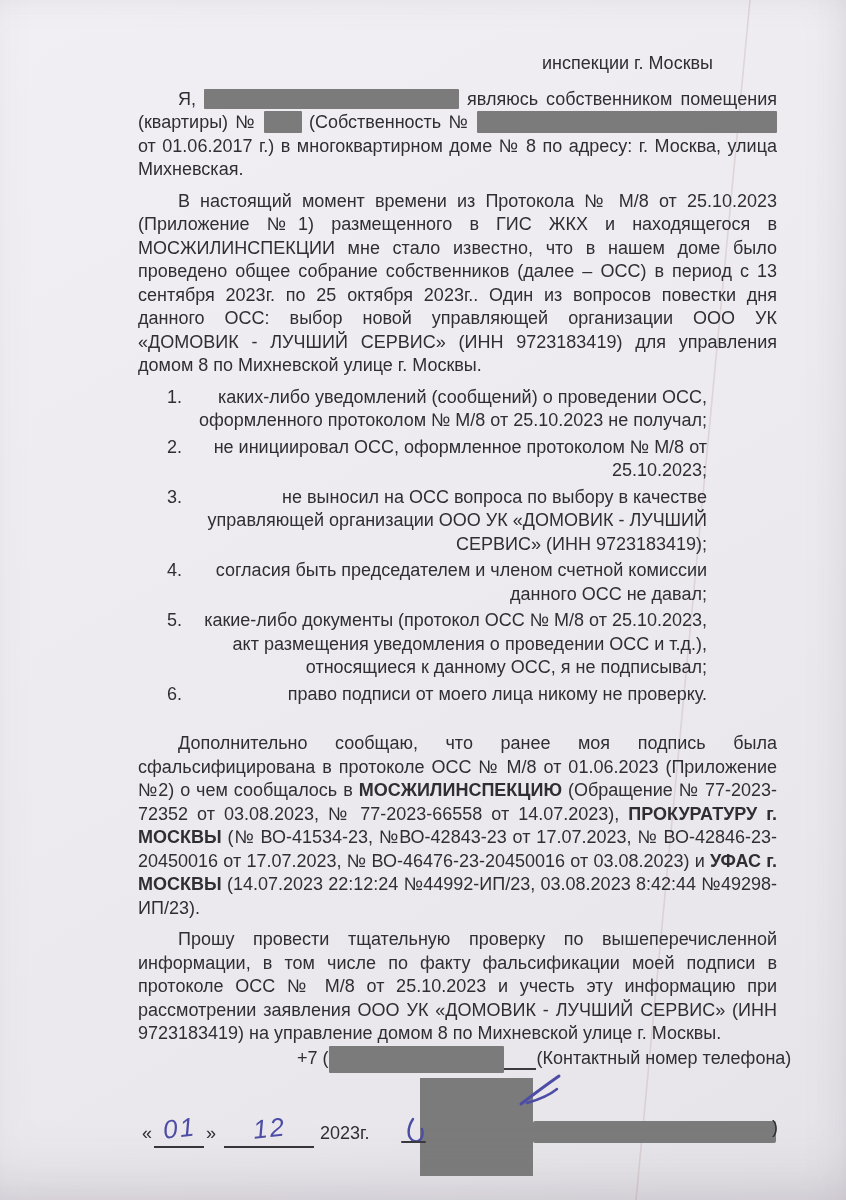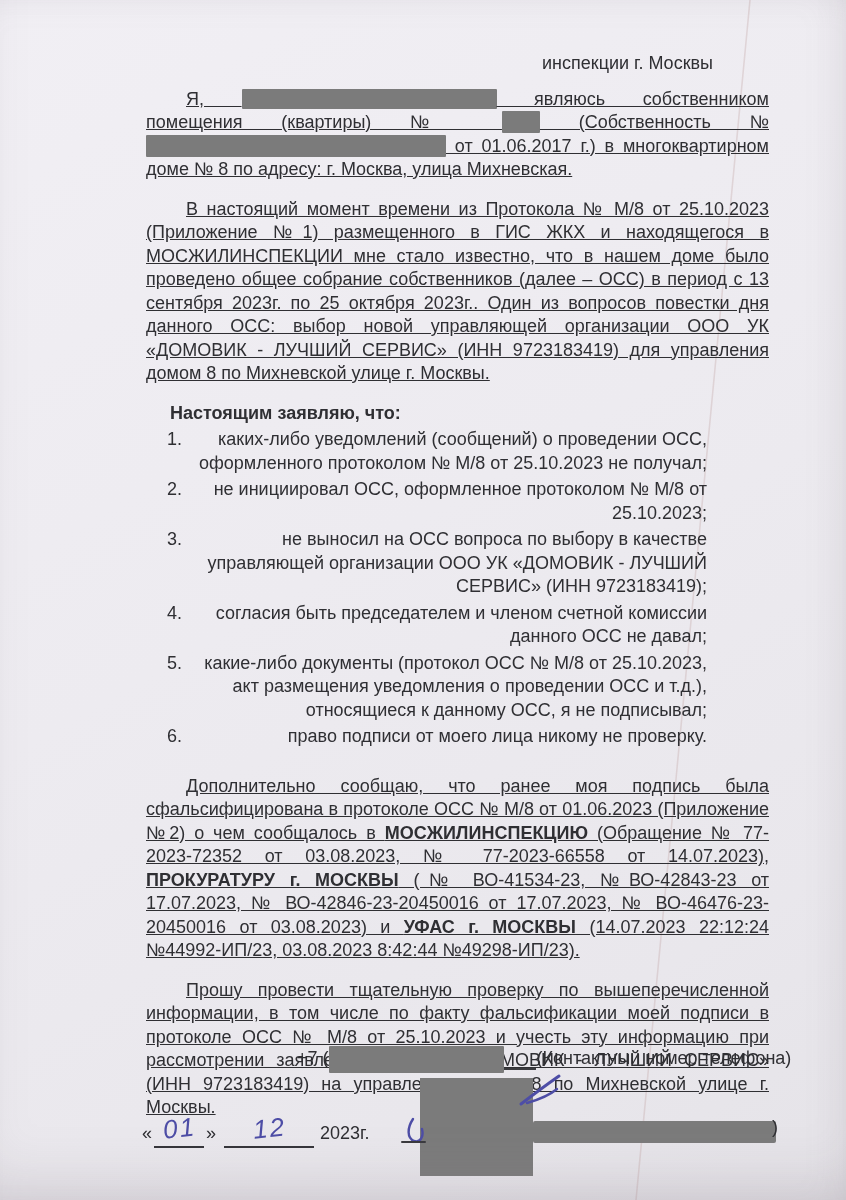--- a/index.html
+++ b/index.html
@@ -15,21 +15,21 @@
   .paper::after{
     content:"";position:absolute;inset:0;pointer-events:none;
     box-shadow:inset 0 -45px 60px -35px rgba(140,130,140,.30),
                inset -25px 0 50px -35px rgba(140,130,140,.22),
                inset 0 25px 40px -35px rgba(150,140,150,.15);
   }
   .overlay-svg{position:absolute;left:0;top:0;width:846px;height:1200px;pointer-events:none;}
   .content{position:absolute;left:130px;top:52px;width:655px;}
   .recipient{margin-left:412px;width:243px;text-align:left;}
   .doc-title{text-align:center;font-weight:bold;margin-top:17px;letter-spacing:.3px;}
-  .para{margin:16px;text-align:justify;text-indent:40px;text-decoration:underline;}
+  .para{margin:8px;text-align:justify;text-indent:40px;}
   .p1{margin-top:12px;}
   .declare{font-weight:bold;margin:3px 0 0 0;text-indent:40px;}
   ol.claims{margin:3px 0 0 0;padding-left:57px;width:577px;box-sizing:border-box;text-align:right;}
   ol.claims li{margin-bottom:3px;padding-left:4px;}
   .p3{margin-top:26px;}
   .rb{display:inline-block;background:#7b7b7b;height:20px;vertical-align:-4px;border-radius:1px;}
   .rb-small{height:22px;vertical-align:-5px;}
   .bottom{position:absolute;left:0;top:0;width:846px;height:1200px;pointer-events:none;}
   .phone-line{position:absolute;left:297px;top:1044px;display:flex;align-items:center;height:30px;white-space:nowrap;}
   .phone-box{display:inline-block;width:175px;height:27px;background:#7b7b7b;border-radius:1px;}
@@ -58,21 +58,20 @@
 
     <div class="recipient">
       <div>инспекции г. Москвы</div>
     </div>
 
 
     <p class="para p1"><span>Я, </span><span class="rb" style="width:255px"></span><span> являюсь собственником помещения (квартиры) № </span><span class="rb rb-small" style="width:38px"></span><span> (Собственность № </span><span class="rb rb-small" style="width:300px"></span><span> от 01.06.2017 г.) в многоквартирном доме № 8 по адресу: г. Москва, улица Михневская.</span></p>
 
     <p class="para">В настоящий момент времени из Протокола № М/8 от 25.10.2023 (Приложение №1) размещенного в ГИС ЖКХ и находящегося в МОСЖИЛИНСПЕКЦИИ мне стало известно, что в нашем доме было проведено общее собрание собственников (далее – ОСС) в период с 13 сентября 2023г. по 25 октября 2023г.. Один из вопросов повестки дня данного ОСС: выбор новой управляющей организации ООО УК «ДОМОВИК - ЛУЧШИЙ СЕРВИС» (ИНН 9723183419) для управления домом 8 по Михневской улице г. Москвы.</p>
 
-    <p class="declare">Настоящим заявляю, что:</p>
 
     <ol class="claims">
       <li>каких-либо уведомлений (сообщений) о проведении ОСС, оформленного протоколом № М/8 от 25.10.2023 не получал;</li>
       <li>не инициировал ОСС, оформленное протоколом № М/8 от 25.10.2023;</li>
       <li>не выносил на ОСС вопроса по выбору в качестве управляющей организации ООО УК «ДОМОВИК - ЛУЧШИЙ СЕРВИС» (ИНН 9723183419);</li>
       <li>согласия быть председателем и членом счетной комиссии данного ОСС не давал;</li>
       <li>какие-либо документы (протокол ОСС № М/8 от 25.10.2023, акт размещения уведомления о проведении ОСС и т.д.), относящиеся к данному ОСС, я не подписывал;</li>
       <li>право подписи от моего лица никому не проверку.</li>
     </ol>
 

